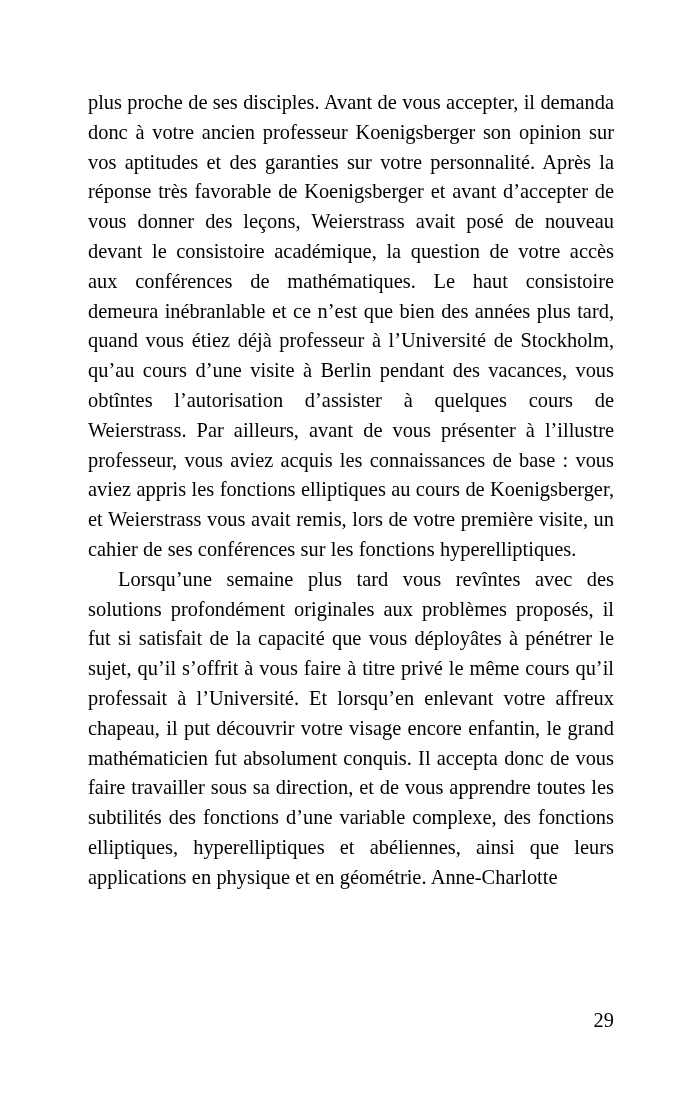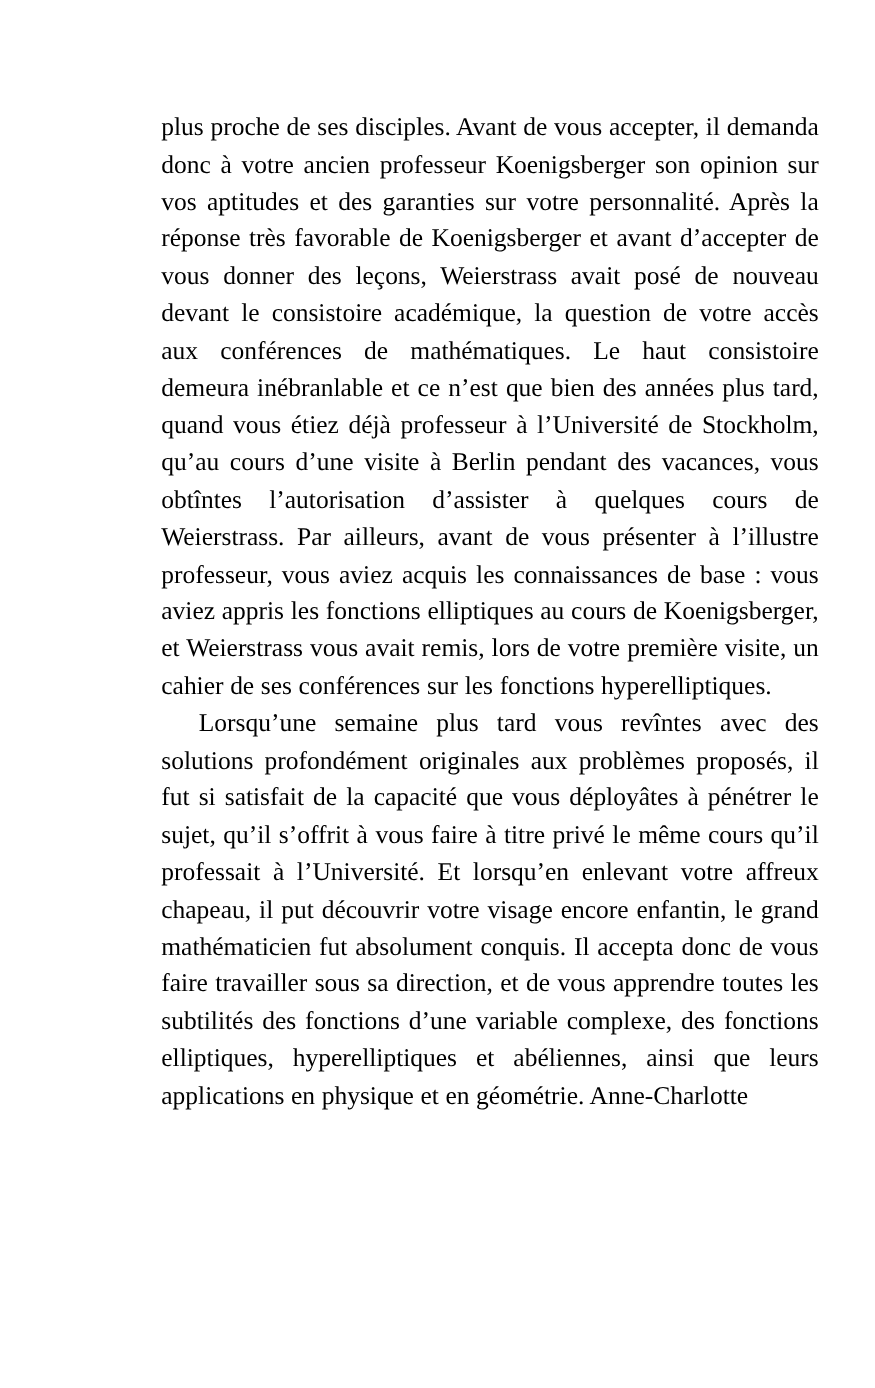--- a/index.html
+++ b/index.html
@@ -18,21 +18,20 @@
     position: relative;
     width: 700px;
     height: 1110px;
     box-sizing: border-box;
   }
   .text-block {
     position: absolute;
     left: 88px;
     top: 88px;
     width: 526px;
-    margin-left: 41px;
   }
   .para {
     margin: 0;
     font-size: 20.4px;
     line-height: 29.8px;
     text-align: justify;
     text-justify: inter-word;
     text-indent: 30px;
     hyphens: none;
     -webkit-hyphens: none;
@@ -54,14 +53,15 @@
 </head>
 <body>
 
 <div class="page">
 
   <div class="text-block">
     <p class="para first">plus proche de ses disciples. Avant de vous accepter, il demanda donc à votre ancien professeur Koenigsberger son opinion sur vos aptitudes et des garanties sur votre personnalité. Après la réponse très favorable de Koenigsberger et avant d’accepter de vous donner des leçons, Weierstrass avait posé de nouveau devant le consistoire académique, la question de votre accès aux conférences de mathématiques. Le haut consistoire demeura inébranlable et ce n’est que bien des années plus tard, quand vous étiez déjà professeur à l’Université de Stockholm, qu’au cours d’une visite à Berlin pendant des vacances, vous obtîntes l’autorisation d’assister à quelques cours de Weierstrass. Par ailleurs, avant de vous présenter à l’illustre professeur, vous aviez acquis les connaissances de base : vous aviez appris les fonctions elliptiques au cours de Koenigsberger, et Weierstrass vous avait remis, lors de votre première visite, un cahier de ses conférences sur les fonctions hyperelliptiques.</p>
     <p class="para">Lorsqu’une semaine plus tard vous revîntes avec des solutions profondément originales aux problèmes proposés, il fut si satisfait de la capacité que vous déployâtes à pénétrer le sujet, qu’il s’offrit à vous faire à titre privé le même cours qu’il professait à l’Université. Et lorsqu’en enlevant votre affreux chapeau, il put découvrir votre visage encore enfantin, le grand mathématicien fut absolument conquis. Il accepta donc de vous faire travailler sous sa direction, et de vous apprendre toutes les subtilités des fonctions d’une variable complexe, des fonctions elliptiques, hyperelliptiques et abéliennes, ainsi que leurs applications en physique et en géométrie. Anne-Charlotte</p>
   </div>
 
+  <div class="page-number">29</div>
 
 </div>
 
 </body></html>

